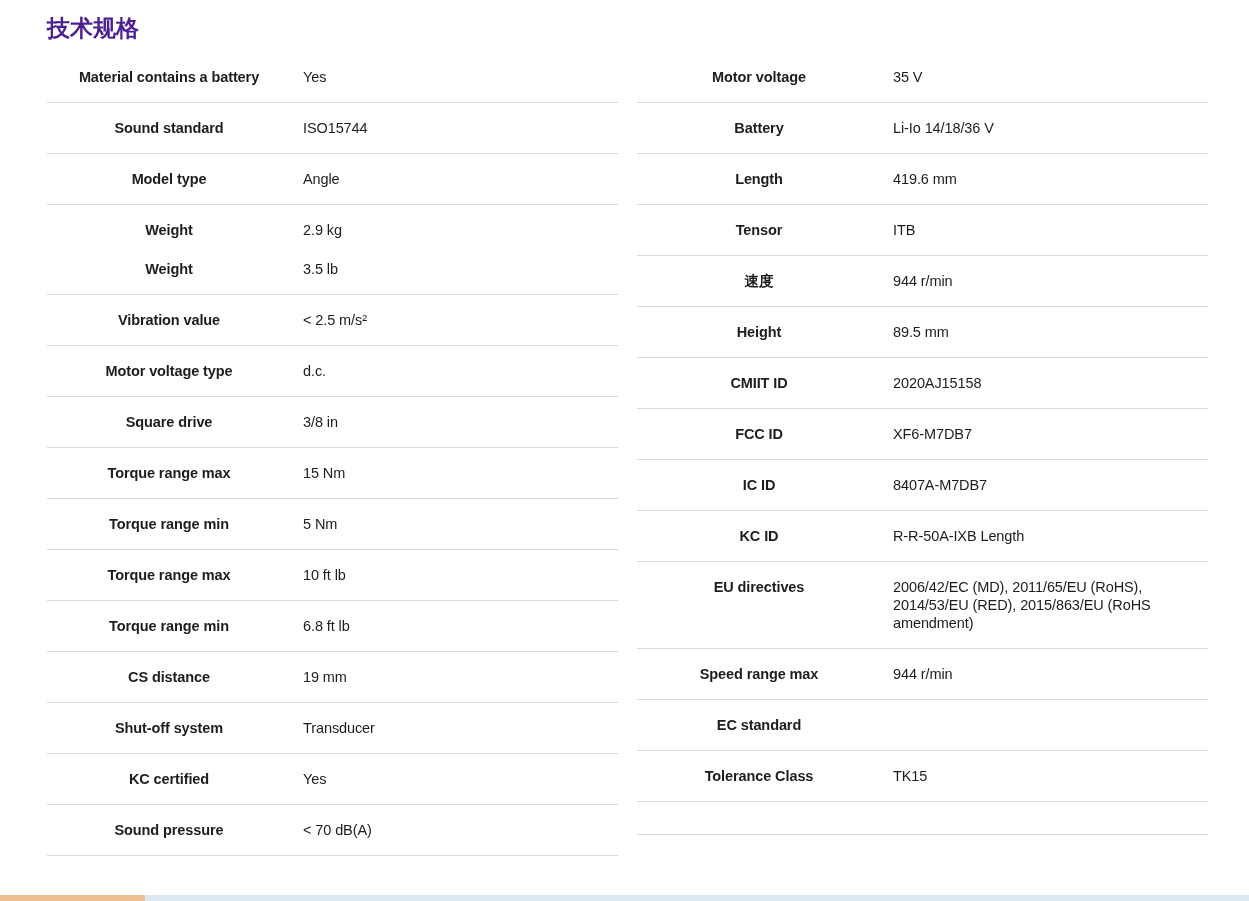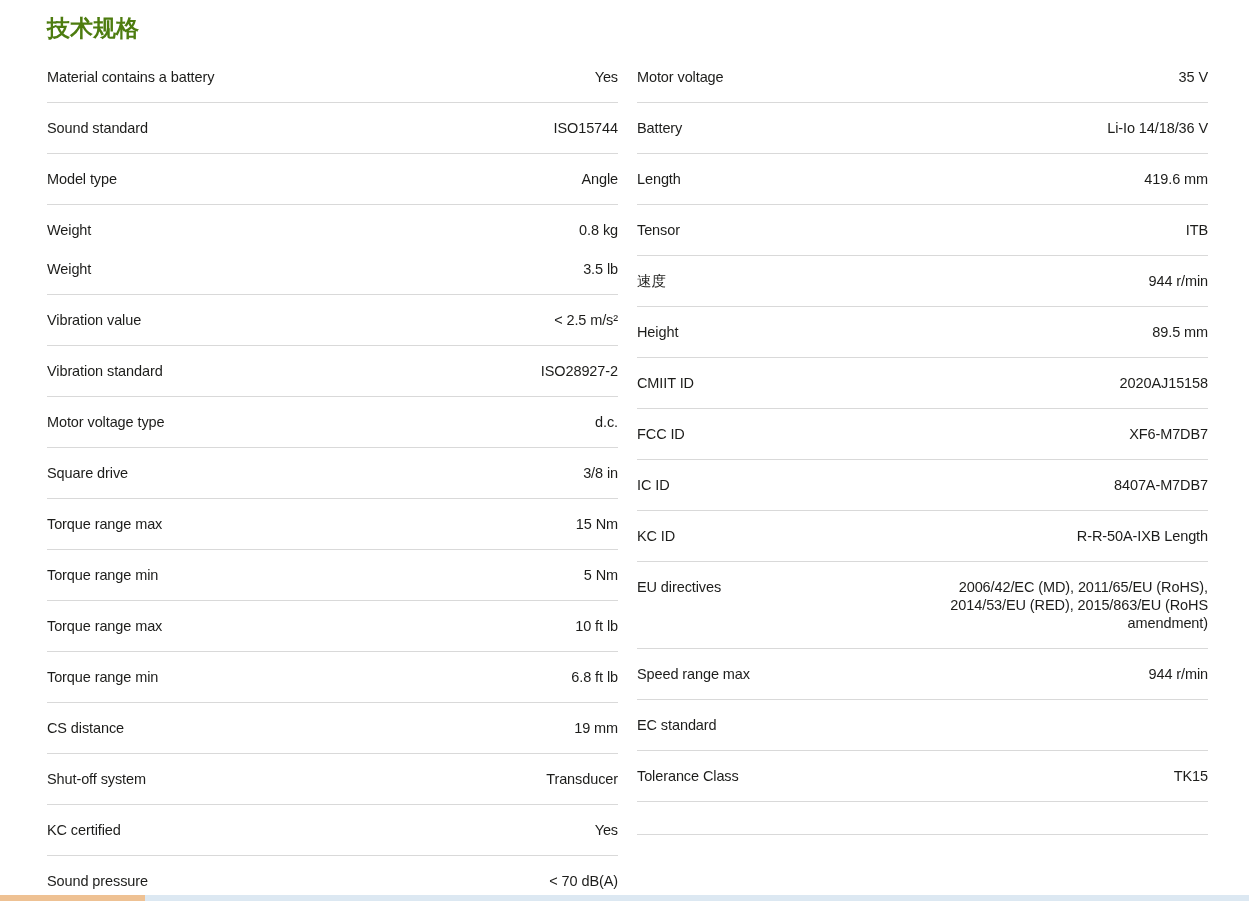--- a/index.html
+++ b/index.html
@@ -18,21 +18,21 @@
     font-family: "Liberation Sans", "DejaVu Sans", sans-serif;
     overflow: hidden;
     position: relative;
   }
   .page { padding: 14px 41px 0 47px; }
   .page-title {
     font-size: 23px;
     line-height: 28px;
     font-weight: 700;
     margin: 0 0 10px 0;
-    color: #4d7c0f;
+    color: #4c1d95;
   }
   .tables {
     display: grid;
     grid-template-columns: 571px 571px;
     column-gap: 19px;
     align-items: start;
   }
   .spec-table { width: 571px; }
   .row {
     display: flex;
@@ -40,23 +40,24 @@
     padding: 16px 0;
     border-bottom: 1px solid var(--divider);
     font-size: 14.5px;
     line-height: 18px;
     letter-spacing: -0.1px;
   }
   .row.grouped { border-bottom: none; padding-bottom: 5px; }
   .row .label {
     flex: 0 0 256px;
     padding-right: 12px;
-    font-weight: 400;
-  }
-  .row .value { flex: 1; font-weight: 400; text-align: right; }
+    font-weight: 700;
+    text-align: center;
+  }
+  .row .value { flex: 1; font-weight: 400; }
   .scrollbar {
     position: absolute;
     left: 0;
     bottom: 0;
     width: 1249px;
     height: 6px;
     background: var(--scroll-track);
   }
   .scrollbar-thumb {
     width: 145px;
@@ -80,33 +81,29 @@
       <div class="row">
         <div class="label">Sound standard</div>
         <div class="value">ISO15744</div>
       </div>
       <div class="row">
         <div class="label">Model type</div>
         <div class="value">Angle</div>
       </div>
       <div class="row grouped">
         <div class="label">Weight</div>
-        <div class="value">0.8 kg</div>
+        <div class="value">2.9 kg</div>
       </div>
       <div class="row">
         <div class="label">Weight</div>
         <div class="value">3.5 lb</div>
       </div>
       <div class="row">
         <div class="label">Vibration value</div>
         <div class="value">&lt; 2.5 m/s²</div>
-      </div>
-      <div class="row">
-        <div class="label">Vibration standard</div>
-        <div class="value">ISO28927-2</div>
       </div>
       <div class="row">
         <div class="label">Motor voltage type</div>
         <div class="value">d.c.</div>
       </div>
       <div class="row">
         <div class="label">Square drive</div>
         <div class="value">3/8 in</div>
       </div>
       <div class="row">

